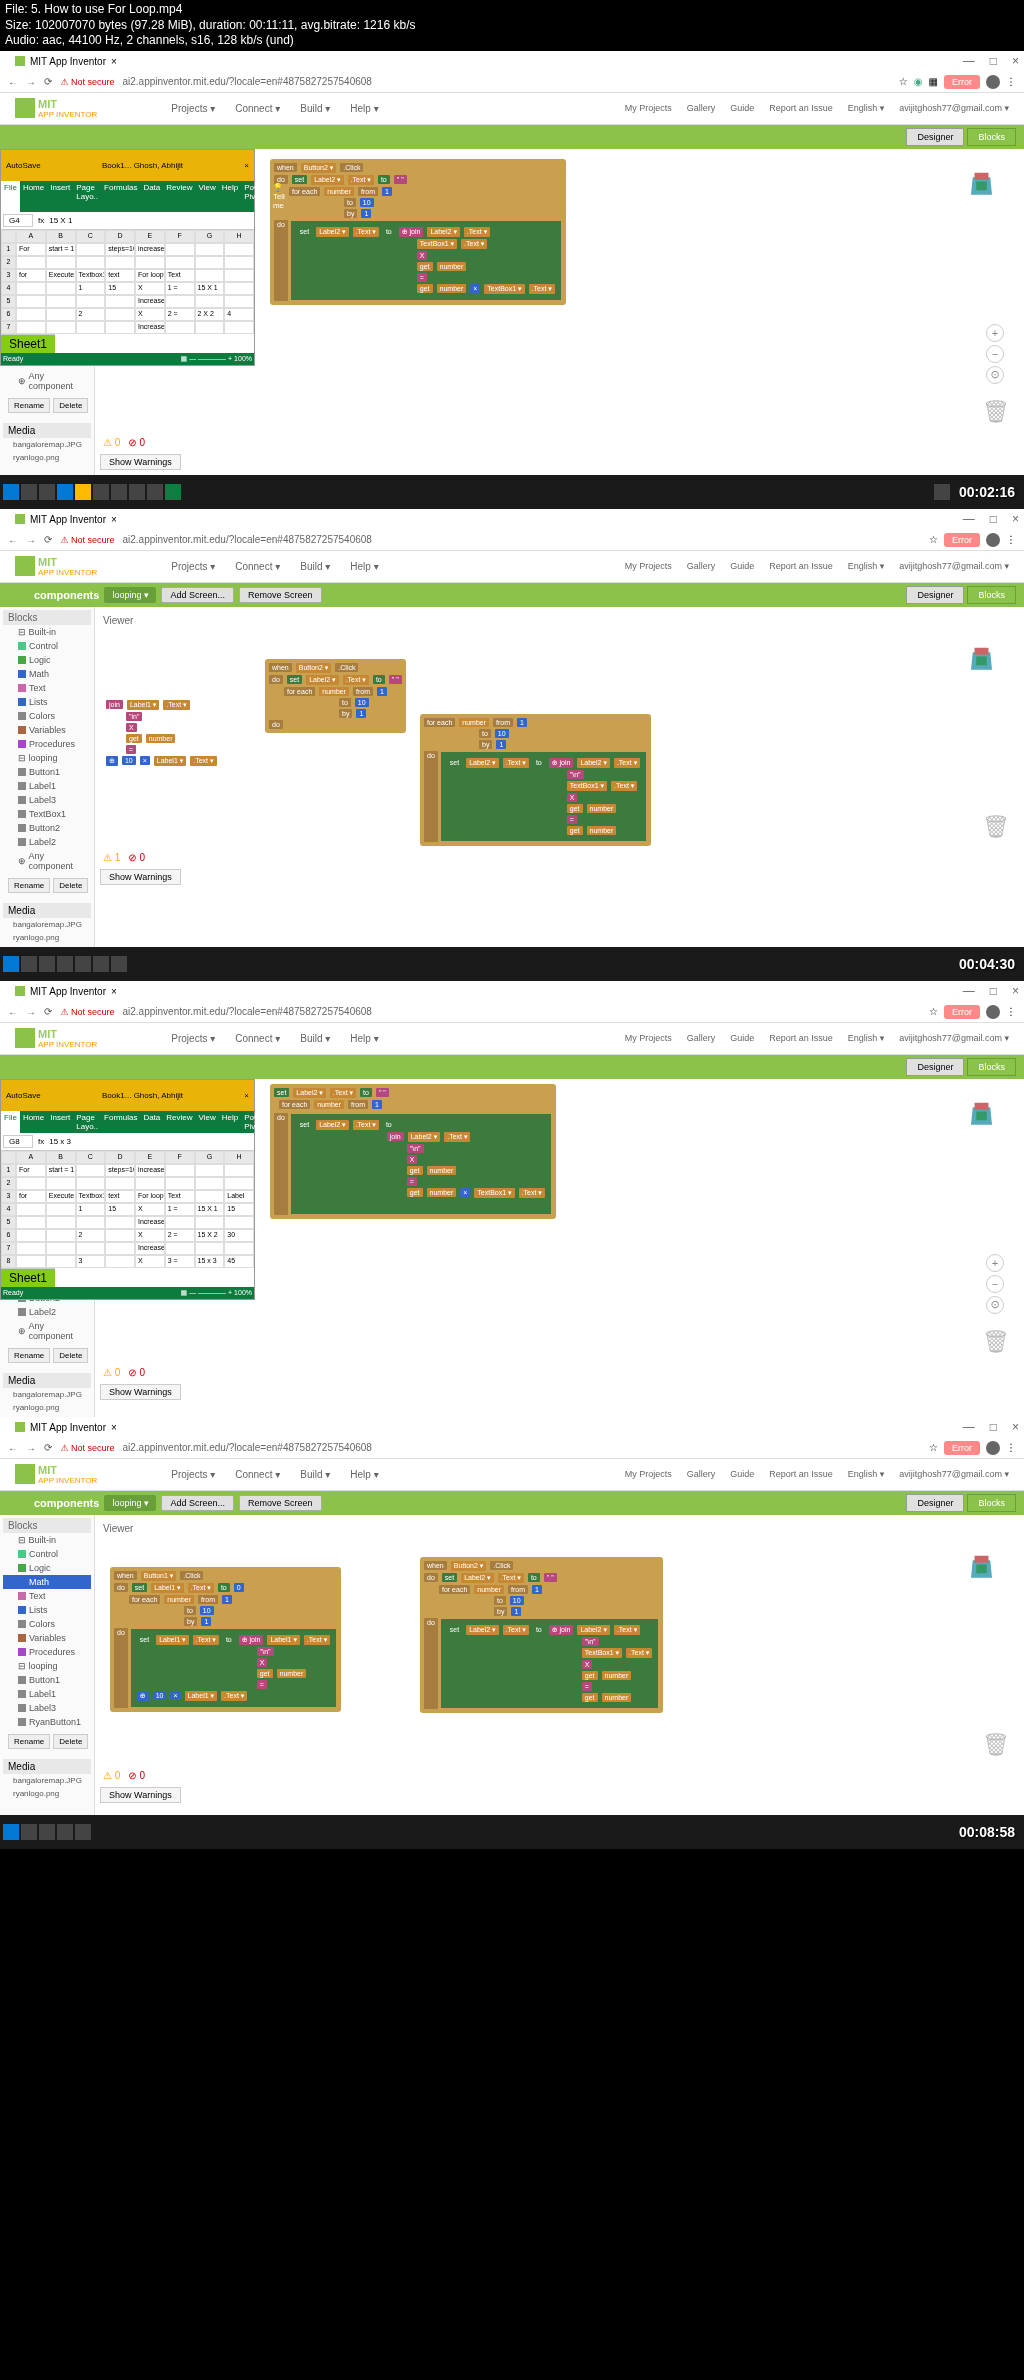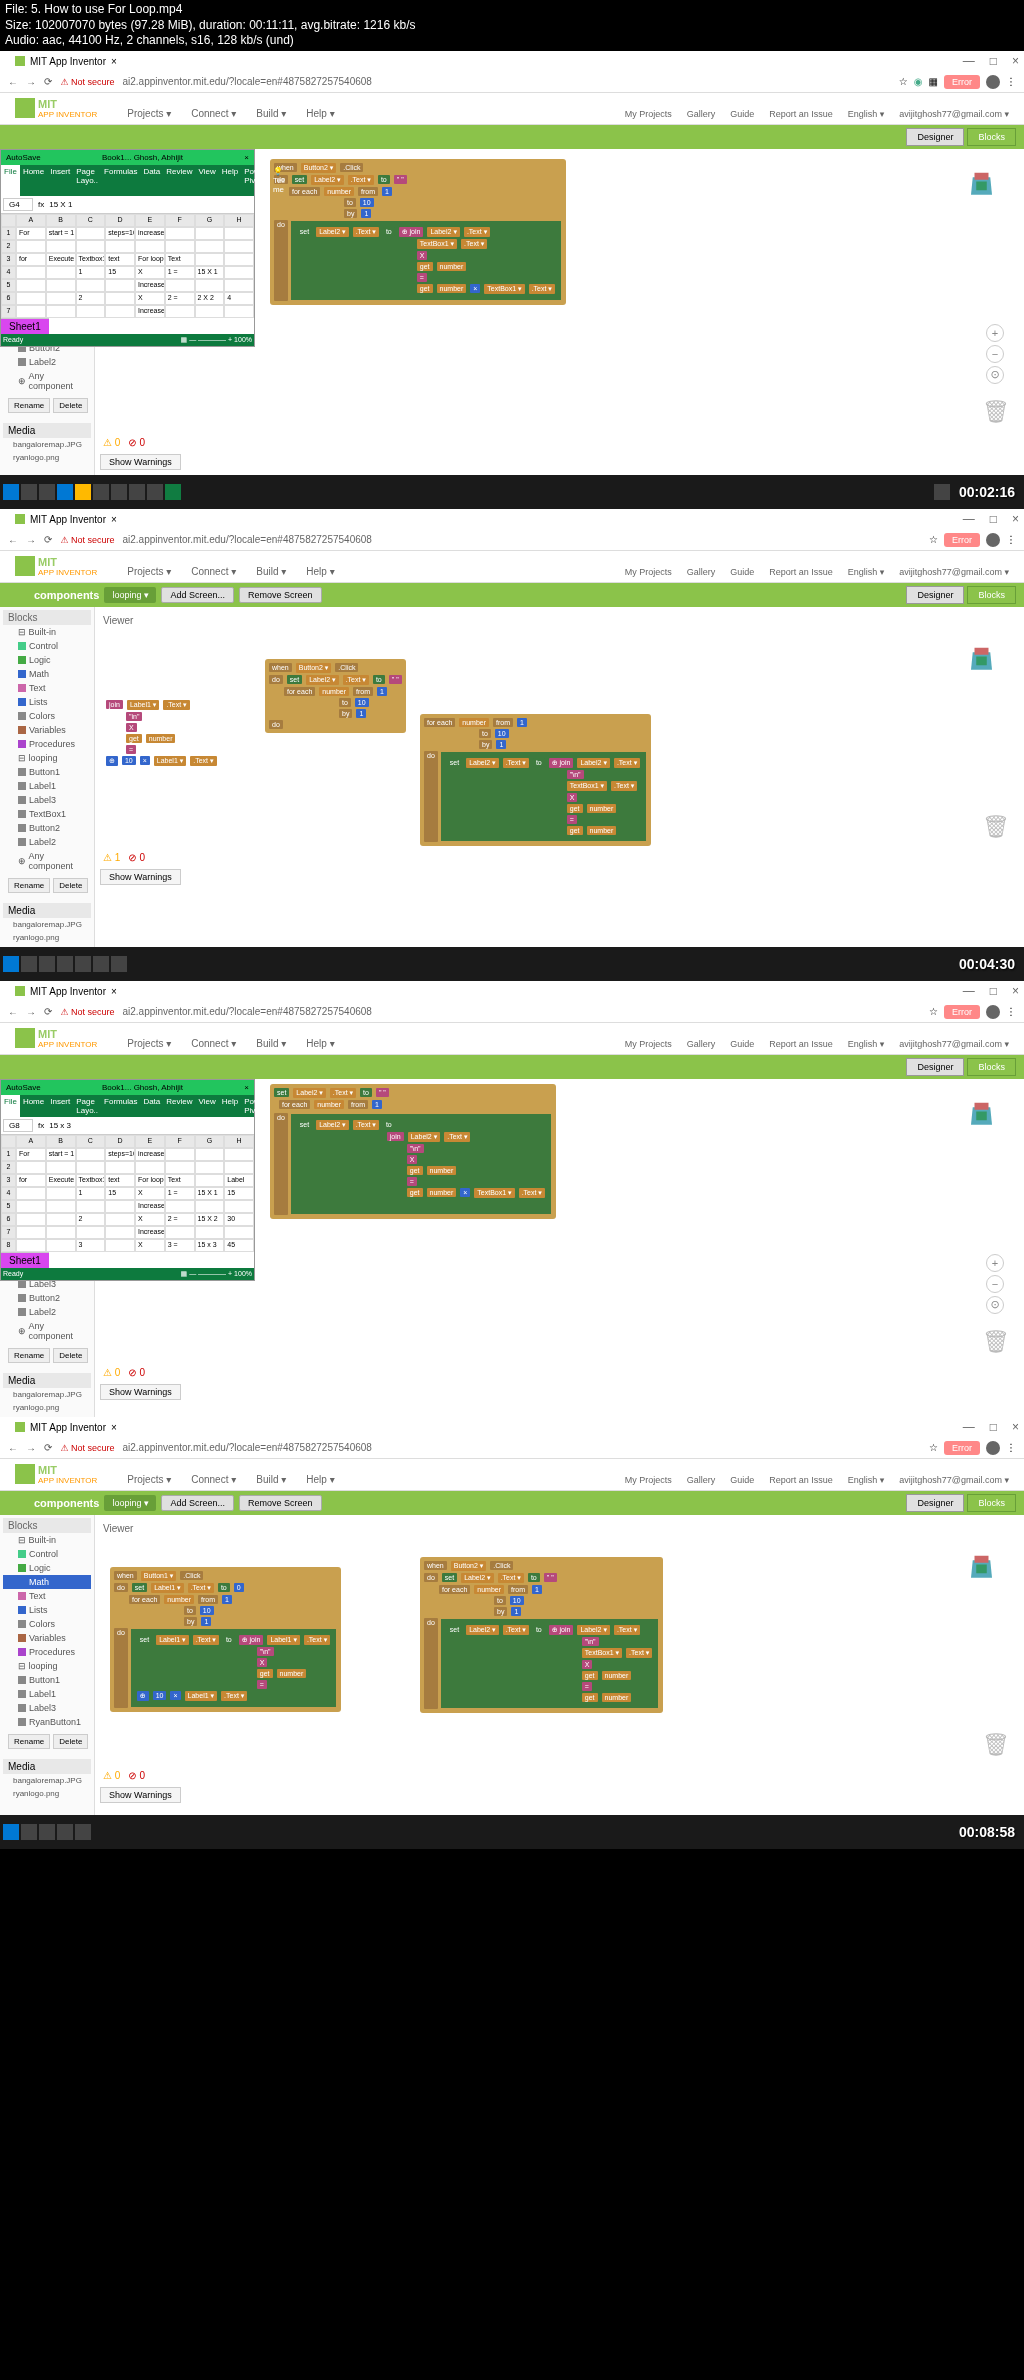--- a/index.html
+++ b/index.html
@@ -11,21 +11,21 @@
 .tab { background: #fff; padding: 3px 10px; display: flex; align-items: center; gap: 5px; }
 .mit-icon { width: 10px; height: 10px; background: #8bc34a; display: inline-block; }
 .win-controls { margin-left: auto; display: flex; gap: 15px; font-size: 12px; color: #666; }
 .url-bar { display: flex; align-items: center; padding: 3px 8px; font-size: 10px; gap: 8px; }
 .nav-arrows { color: #555; }
 .security { color: #c00; font-size: 9px; }
 .url-text { color: #666; flex: 1; }
 .url-icons { display: flex; gap: 6px; align-items: center; }
 .error-btn { background: #f88; color: #fff; padding: 2px 8px; border-radius: 3px; font-size: 9px; }
 .avatar { width: 14px; height: 14px; border-radius: 50%; background: #666; }
-.mit-header { background: #fff; display: flex; align-items: flex-end; padding: 5px 15px; border-bottom: 1px solid #ddd; }
+.mit-header { background: #fff; display: flex; align-items: center; padding: 5px 15px; border-bottom: 1px solid #ddd; gap: 44px; }
 .mit-logo { display: flex; align-items: center; gap: 3px; }
 .mit-logo-icon { width: 20px; height: 20px; background: #8bc34a; }
 .mit-text { font-size: 11px; color: #9c6; font-weight: bold; }
 .mit-sub { font-size: 8px; color: #f90; }
 .menu-items { display: flex; gap: 20px; margin-left: 30px; font-size: 10px; color: #666; }
 .right-menu { margin-left: auto; display: flex; gap: 15px; font-size: 9px; color: #666; }
 .green-bar { background: #8bc34a; display: flex; align-items: center; padding: 3px 8px; gap: 5px; }
 .comp-label { color: #fff; font-size: 11px; font-weight: bold; margin-left: 26px; }
 .green-btn { background: #689f38; color: #fff; border: none; padding: 3px 8px; font-size: 9px; border-radius: 2px; }
 .gray-btn { background: #e0e0e0; border: 1px solid #aaa; padding: 2px 8px; font-size: 9px; border-radius: 2px; }
@@ -55,30 +55,30 @@
 .backpack svg { width: 100%; height: 100%; }
 .warning-bar { display: flex; align-items: center; gap: 8px; padding: 3px; }
 .warn-icon { color: #fa0; font-size: 10px; }
 .err-icon { color: #c00; font-size: 10px; }
 .show-warn { font-size: 9px; padding: 2px 8px; background: #f5f5f5; border: 1px solid #ccc; }
 .zoom-controls { position: absolute; right: 15px; bottom: 50px; display: flex; flex-direction: column; gap: 3px; }
 .zoom-btn { width: 18px; height: 18px; border: 1px solid #ccc; border-radius: 50%; background: #fff; font-size: 11px; display: flex; align-items: center; justify-content: center; color: #888; }
 .trash { position: absolute; right: 15px; bottom: 10px; width: 22px; height: 25px; color: #bbb; font-size: 22px; }
 .block-row { display: flex; gap: 2px; align-items: center; }
 .excel-overlay { position: absolute; top: 0; left: 0; width: 255px; background: #fff; border: 1px solid #999; font-size: 9px; z-index: 10; }
-.excel-title { display: flex; padding: 3px 5px; background: #22c55e; font-size: 8px; align-items: center; }
+.excel-title { display: flex; padding: 11px 5px; background: #eab308; font-size: 8px; align-items: center; }
 .excel-tabs { display: flex; background: #0d7a3e; color: #fff; font-size: 8px; }
 .excel-tab { padding: 2px 3px; }
 .excel-tab.active { background: #fff; color: #0d7a3e; }
 .excel-formula { display: flex; padding: 2px; border-bottom: 1px solid #ccc; font-size: 8px; align-items: center; gap: 5px; }
 .excel-cell-ref { border: 1px solid #ccc; padding: 1px 5px; width: 30px; }
 .excel-grid { display: grid; grid-template-columns: 15px repeat(8, 1fr); font-size: 7px; }
 .excel-grid > div { border: 0.5px solid #ddd; padding: 1px 2px; height: 13px; overflow: hidden; white-space: nowrap; }
 .excel-header { background: #e8e8e8; text-align: center; }
-.excel-sheet-tab { background: #d946ef; border-top: 1px solid #ccc; padding: 2px 8px; font-size: 10px; display: inline-block; }
+.excel-sheet-tab { background: #84cc16; border-top: 1px solid #ccc; padding: 2px 8px; font-size: 12px; display: inline-block; }
 .excel-status { background: #0d7a3e; color: #fff; padding: 2px; font-size: 7px; display: flex; justify-content: space-between; }
 .taskbar { background: #1a1a1a; height: 34px; display: flex; align-items: center; padding: 0 3px; gap: 2px; }
 .task-icon { width: 16px; height: 16px; background: #444; }
 .task-right { margin-left: auto; display: flex; gap: 3px; align-items: center; }
 .timestamp { color: #fff; font-size: 14px; font-weight: bold; padding: 0 6px; text-shadow: 1px 1px 2px #000; }
 .block-group { position: absolute; }
 .compound-block { background: #c9a04f; border-radius: 3px; padding: 3px; display: inline-block; }
 .inner-green { background: #3d7a3d; padding: 5px; margin: 2px; min-width: 100px; min-height: 40px; }
 .tiny-block { display: inline-block; padding: 1px 3px; font-size: 7px; border-radius: 1px; margin: 1px; color: #fff; }
 .tb-orange { background: #c78834; }

